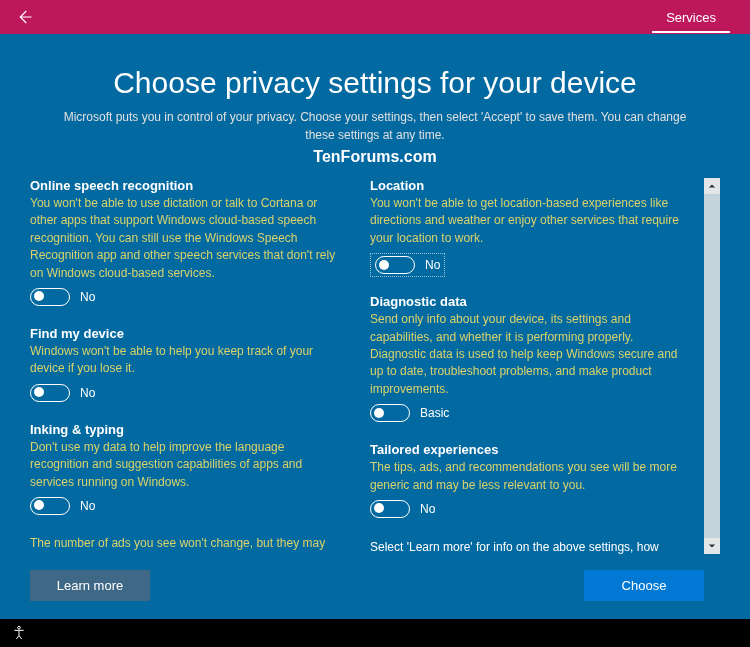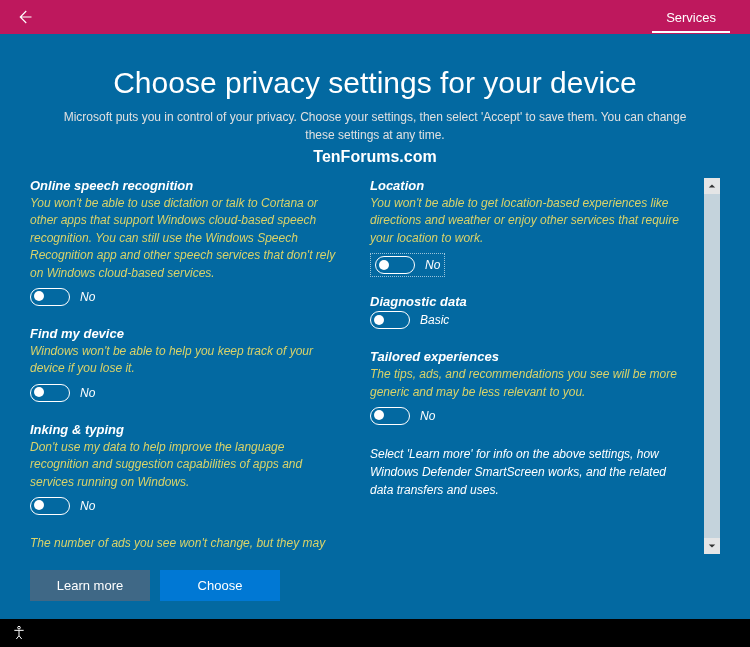--- a/index.html
+++ b/index.html
@@ -81,21 +81,20 @@
       display: flex;
       gap: 24px;
       flex: 1;
       overflow: hidden;
     }
     .settings-columns {
       display: flex;
       gap: 30px;
       flex: 1;
       overflow: hidden;
-      font-style: italic;
     }
     .col {
       flex: 1;
       display: flex;
       flex-direction: column;
       gap: 16px;
     }
     .setting-title {
       font-size: 13px;
       font-weight: 600;
@@ -165,21 +164,21 @@
     }
     .scrollbar-arrow.top { top: 0; }
     .scrollbar-arrow.bottom { bottom: 0; }
     .scrollbar-arrow svg {
       width: 8px;
       height: 8px;
       fill: #333;
     }
     .button-row {
       display: flex;
-      justify-content: flex-start;
+      justify-content: space-between;
       gap: 10px;
       margin-top: 16px;
       padding-right: 16px;
     }
     .btn {
       padding: 8px 0;
       width: 120px;
       font-size: 13px;
       text-align: center;
       cursor: pointer;
@@ -266,20 +265,21 @@
         <div>
           <div class="setting-title">Location</div>
           <div class="setting-desc">You won't be able to get location-based experiences like directions and weather or enjoy other services that require your location to work.</div>
           <span class="dotted-focus">
             <div class="toggle"></div>
             <span class="toggle-label">No</span>
           </span>
         </div>
         <div>
           <div class="setting-title">Diagnostic data</div>
+          <div class="setting-desc">Send only info about your device, its settings and capabilities, and whether it is performing properly. Diagnostic data is used to help keep Windows secure and up to date, troubleshoot problems, and make product improvements.</div>
           <div class="toggle-row">
             <div class="toggle"></div>
             <span class="toggle-label">Basic</span>
           </div>
         </div>
         <div>
           <div class="setting-title">Tailored experiences</div>
           <div class="setting-desc">The tips, ads, and recommendations you see will be more generic and may be less relevant to you.</div>
           <div class="toggle-row">
             <div class="toggle"></div>

